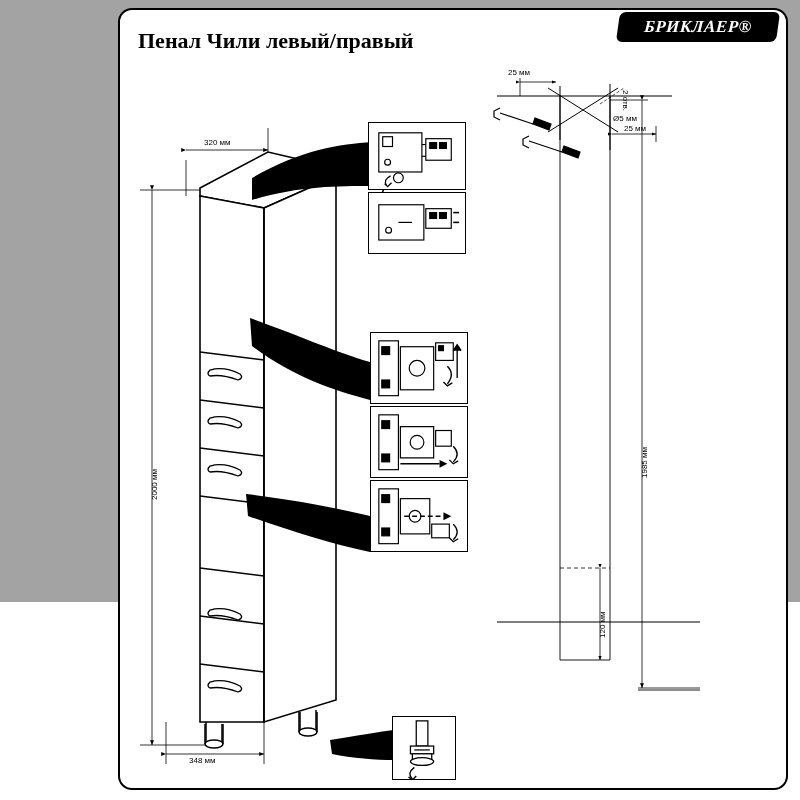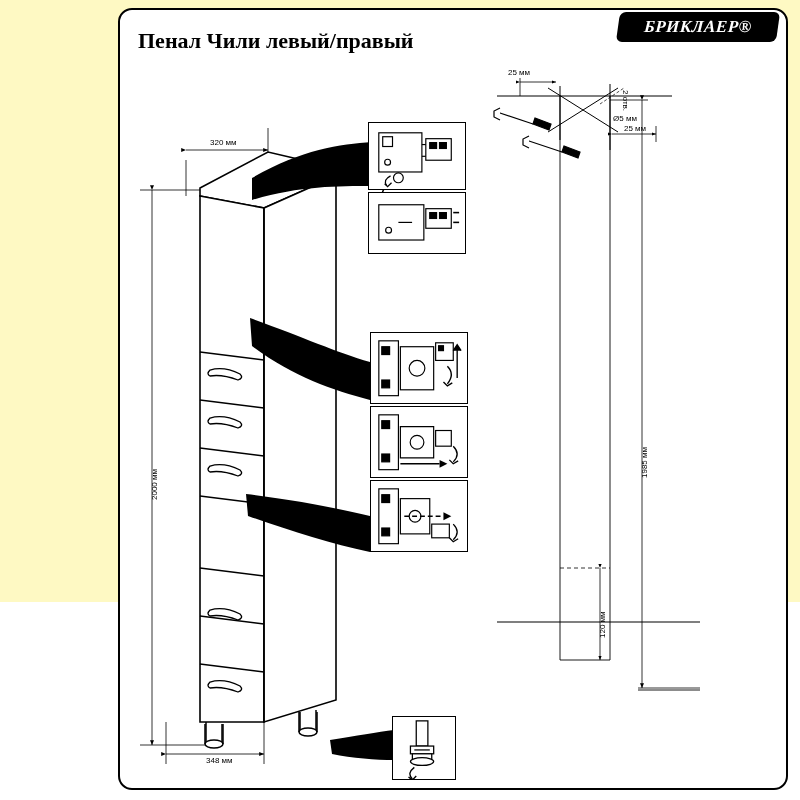--- a/index.html
+++ b/index.html
@@ -10,21 +10,21 @@
   body {
     width: 800px;
     height: 800px;
     font-family: "Liberation Sans", sans-serif;
     overflow: hidden;
   }
   #sheet {
     position: relative;
     width: 800px;
     height: 602px;
-    background: #fef9c3;
+    background: #a3a3a3;
   }
   .frame {
     position: absolute;
     left: 118px;
     top: 8px;
     width: 670px;
     height: 782px;
     border: 2px solid #000;
     border-radius: 14px;
     box-sizing: border-box;
@@ -230,23 +230,23 @@
 
         <path d="M330,740 C356,736 378,732 394,730 L394,760 C376,760 352,758 332,754 z"></path>
       </g>
 
       <g stroke="#000" fill="none" stroke-width="1.4">
         <path d="M386,186 q-8,10 0,18" marker-end="url(#arS)"></path>
       </g>
     </g>
   </svg>
 
-  <div class="dim-label" style="left:210px; top:138px;">320 мм</div>
+  <div class="dim-label" style="left:204px; top:138px;">320 мм</div>
   <div class="dim-label rot90" style="left:150px; top:500px;">2000 мм</div>
-  <div class="dim-label" style="left:206px; top:756px;">348 мм</div>
+  <div class="dim-label" style="left:189px; top:756px;">348 мм</div>
 
   <div class="dim-label" style="left:508px; top:68px;">25 мм</div>
   <div class="dim-label" style="left:624px; top:124px;">25 мм</div>
   <div class="dim-label" style="left:613px; top:76px;margin-top:38px;">Ø5 мм</div>
   <div class="dim-label rot90b" style="left:630px; top:90px;">2 отв.</div>
   <div class="dim-label rot90" style="left:640px; top:478px;">1985 мм</div>
   <div class="dim-label rot90" style="left:598px; top:638px;">120 мм</div>
 
   <div class="panel" style="left:368px; top:122px; width:98px; height:68px;">
     <svg viewBox="0 0 98 68" class="panel-inner">

